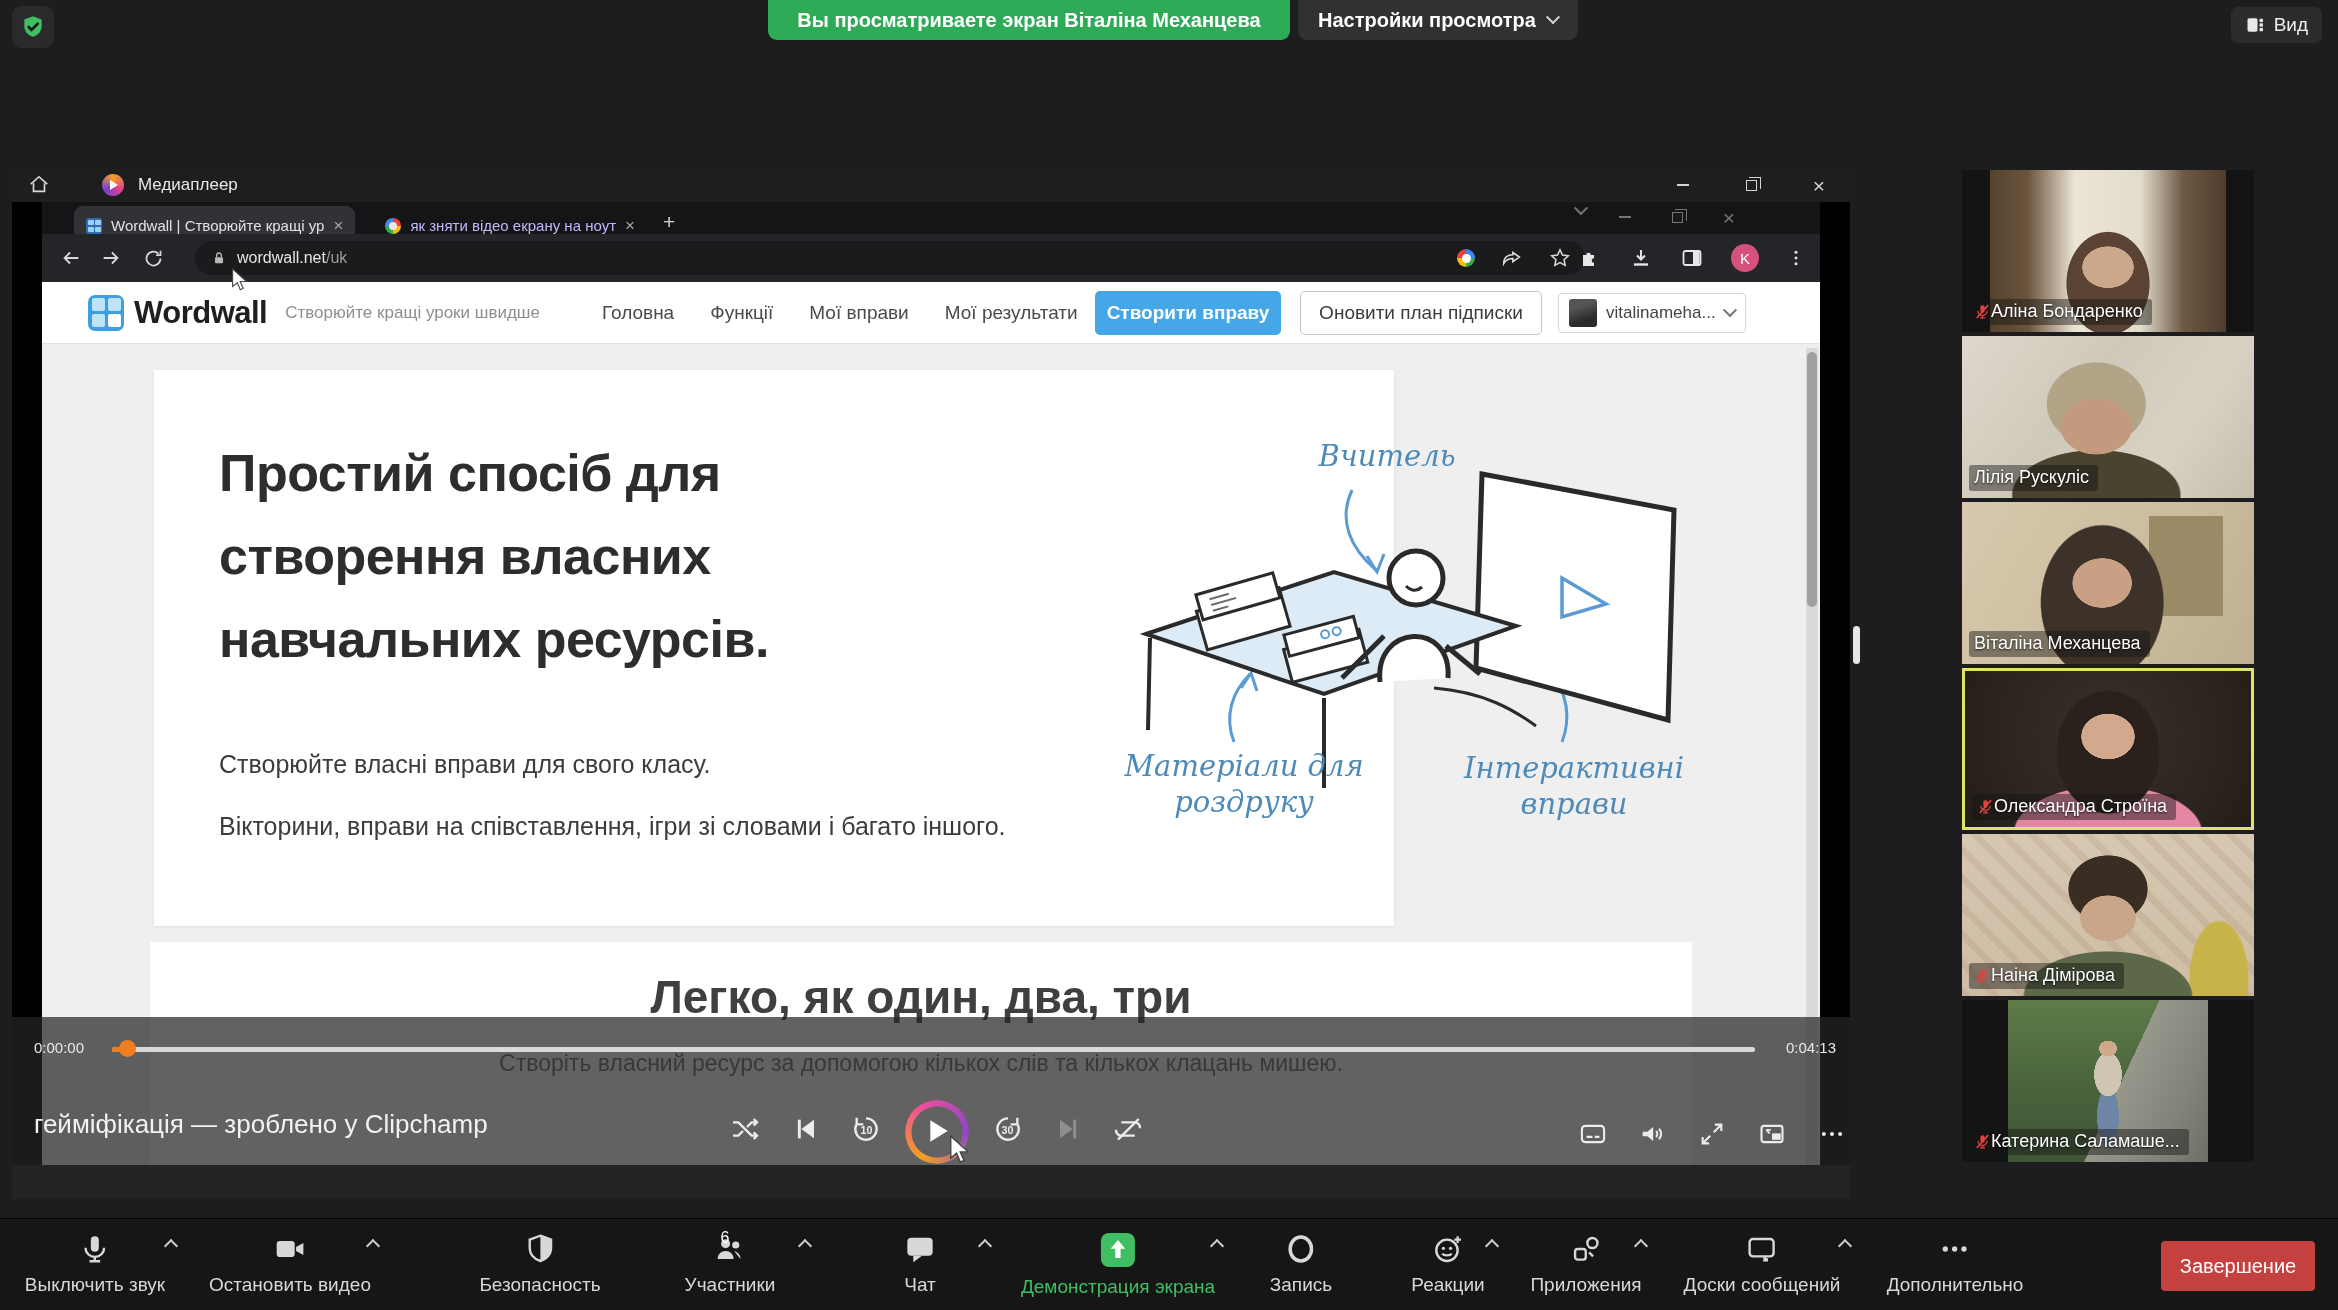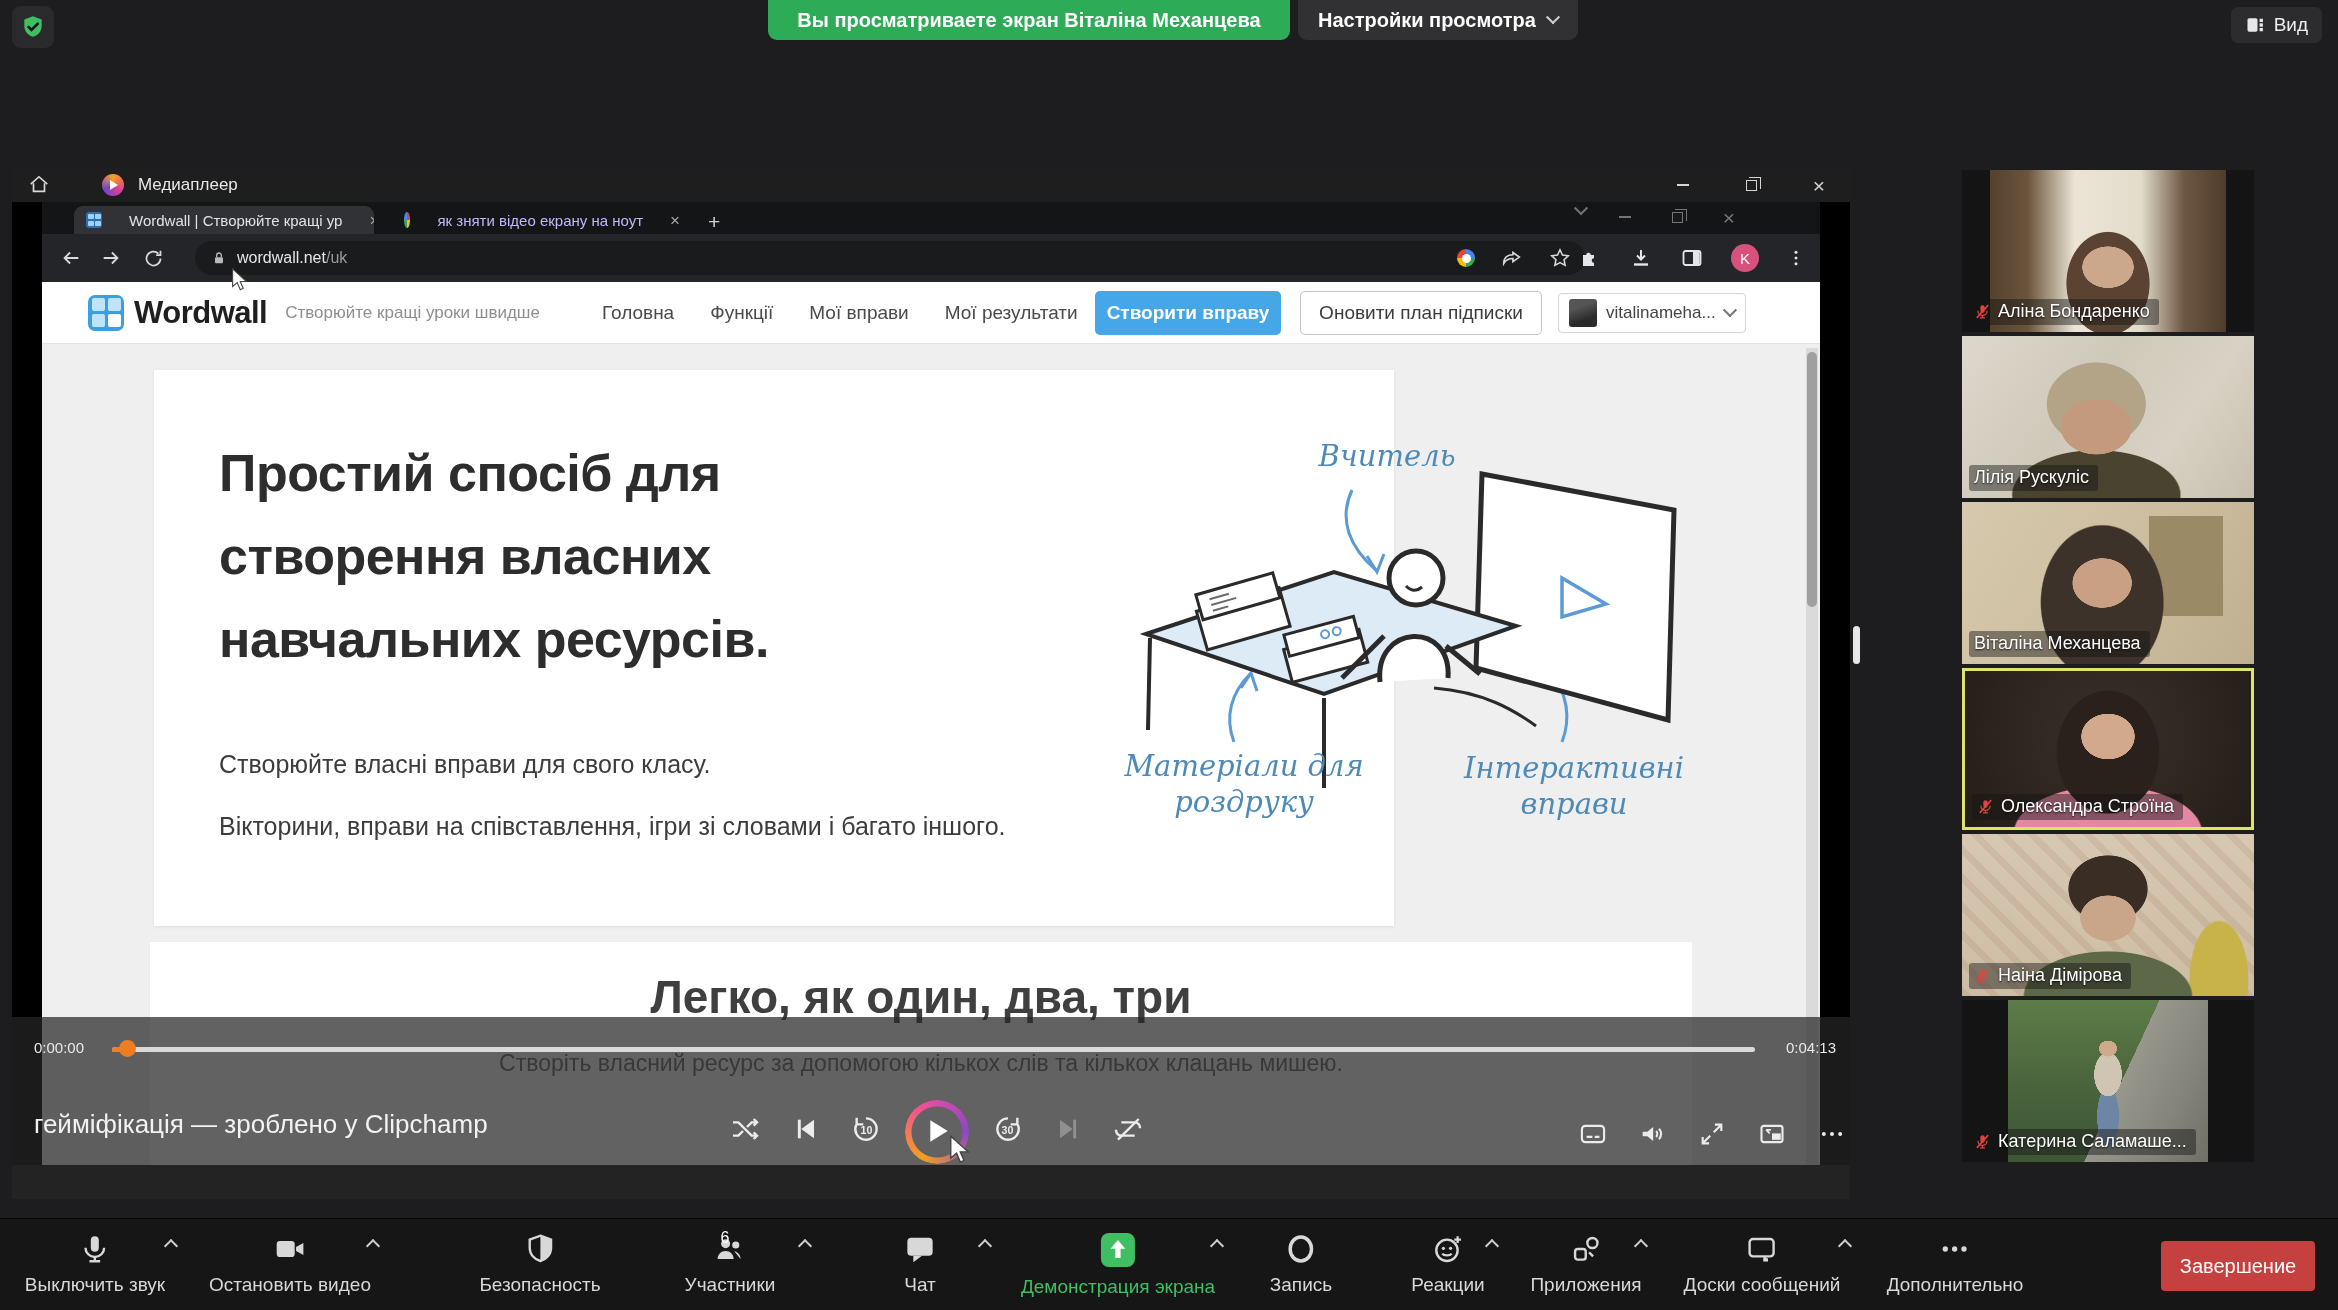--- a/index.html
+++ b/index.html
@@ -26,21 +26,21 @@
   .wc .sq::before{content:"";position:absolute;left:2px;top:-4px;width:11px;height:11px;border:1.6px solid #d5d5d5;border-left:none;border-bottom:none}
   .xglyph::before{content:"×";font-size:21px;line-height:1;color:#d5d5d5}
   .app-logo{width:22px;height:22px;border-radius:50%;margin-left:52px;background:conic-gradient(#f4a11e,#e0418e,#7a3fd1,#f4a11e);display:flex;align-items:center;justify-content:center}
   .app-logo i{width:0;height:0;border-left:8px solid #fff;border-top:5px solid transparent;border-bottom:5px solid transparent;margin-left:2px}
 
   .video-area{position:absolute;left:0;top:34px;width:1838px;height:963px;background:#000}
 
   
   .browser{position:absolute;left:30px;top:0;width:1778px;height:963px;background:#17181a}
   .tabstrip{position:absolute;left:0;top:0;width:100%;height:32px;background:#141517;display:flex;align-items:flex-end}
-  .tab{height:28px;display:flex;align-items:center;gap:27px;padding:0 12px;font-size:15px;max-width:300px;white-space:nowrap;overflow:hidden}
+  .tab{height:28px;display:flex;align-items:flex-end;gap:9px;padding:0 12px;font-size:15px;max-width:300px;white-space:nowrap;overflow:hidden}
   .tab.active{background:#303236;border-radius:9px 9px 0 0;color:#e2e2e2;margin-left:32px}
   .tab.inactive{color:#c4b5fd;margin-left:18px}
   .tab .xglyph::before{color:#a7a7a7;font-size:17px}
   .favicon-ww{width:16px;height:16px;border-radius:3px;background:#2f6fb1;display:grid;grid-template-columns:6px 6px;grid-gap:1.6px;padding:1.6px}
   .favicon-ww b{background:#9fd1f5;border-radius:1px}
   .favicon-g{width:16px;height:16px;border-radius:50%;background:conic-gradient(#ea4335 0 25%,#fbbc05 25% 50%,#34a853 50% 75%,#4285f4 75% 100%);position:relative}
   .favicon-g::after{content:"";position:absolute;inset:4px;background:#e8e8e8;border-radius:50%}
   .newtab{margin-left:16px;color:#cfcfcf}
   .newtab::before{content:"+";font-size:21px}
   .dim-controls{position:absolute;right:78px;top:4px;display:flex;gap:26px;opacity:.5}
@@ -95,21 +95,21 @@
   .pc svg{width:32px;height:32px}
   .play-ring{position:absolute;left:893px;top:83px;width:64px;height:64px;border-radius:50%;background:conic-gradient(from 210deg,#f4a11e,#ee4f9b,#8d46c9,#f4a11e);-webkit-mask:radial-gradient(circle,transparent 25px,#000 26px);mask:radial-gradient(circle,transparent 25px,#000 26px)}
   .rc{position:absolute;top:100px;width:34px;height:34px;transform:translateX(-50%);display:flex;align-items:center;justify-content:center}
   .rc svg{width:28px;height:28px}
 
   
   .participants{position:absolute;left:1962px;top:170px;width:292px;height:996px}
   .tile{position:absolute;left:0;width:292px;height:162px;background:#141414;overflow:hidden}
   .tile.active-speaker{border:3px solid #dfe468;box-shadow:inset 0 0 0 1px #97a949}
   .scene{position:absolute;top:0;bottom:0;left:0;right:0}
-  .nameplate{position:absolute;left:7px;bottom:7px;display:flex;align-items:center;gap:7px;background:rgba(20,20,20,.45);padding:2px 9px 3px 5px;border-radius:3px;font-size:18px;color:#fff;text-shadow:0 1px 2px rgba(0,0,0,.8);white-space:nowrap;z-index:3}
+  .nameplate{position:absolute;left:7px;bottom:7px;display:flex;align-items:center;background:rgba(20,20,20,.45);padding:2px 9px 3px 5px;border-radius:3px;font-size:18px;color:#fff;text-shadow:0 1px 2px rgba(0,0,0,.8);white-space:nowrap;z-index:3}
   .s1{left:28px;right:28px;background:
       radial-gradient(ellipse 26px 21px at 50% 60%,#cba78c 98%,transparent),
       radial-gradient(ellipse 42px 52px at 50% 70%,#5a4332 98%,transparent),
       linear-gradient(90deg,#54422f 0%,#6b543b 16%,#ece5d6 36%,#e2dccb 64%,#6e5844 82%,#4e3c2c 100%)}
   .s2{background:
       radial-gradient(ellipse 36px 28px at 46% 56%,#c49a7e 98%,transparent),
       radial-gradient(ellipse 50px 42px at 46% 42%,#b3a487 98%,transparent),
       radial-gradient(ellipse 85px 45px at 46% 98%,#49432f 98%,transparent),
       linear-gradient(125deg,#ddd8cc 0%,#cfc9ba 40%,#d8d2c4 70%,#c6bfae 100%)}
   .s3{background:

